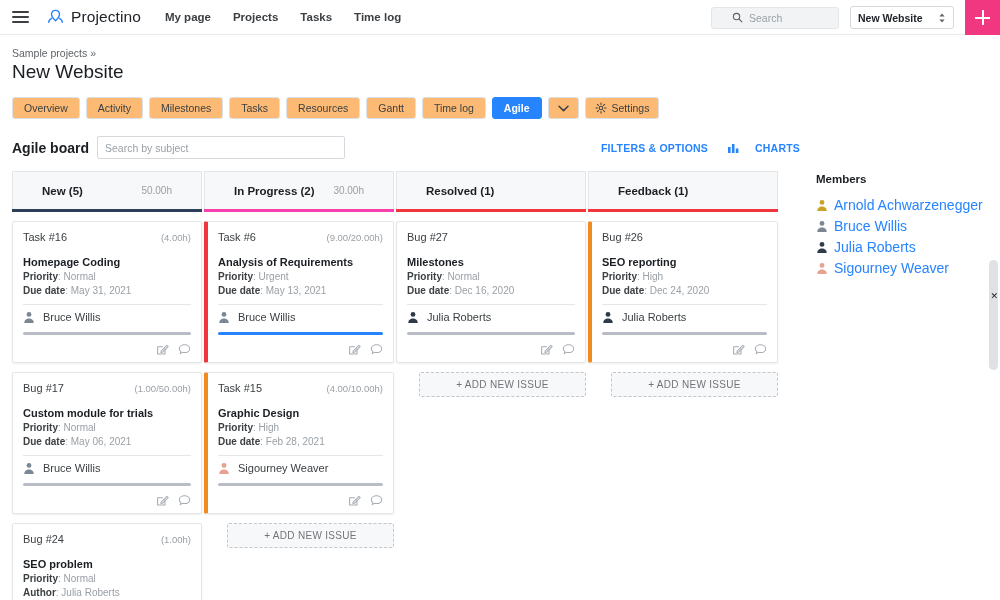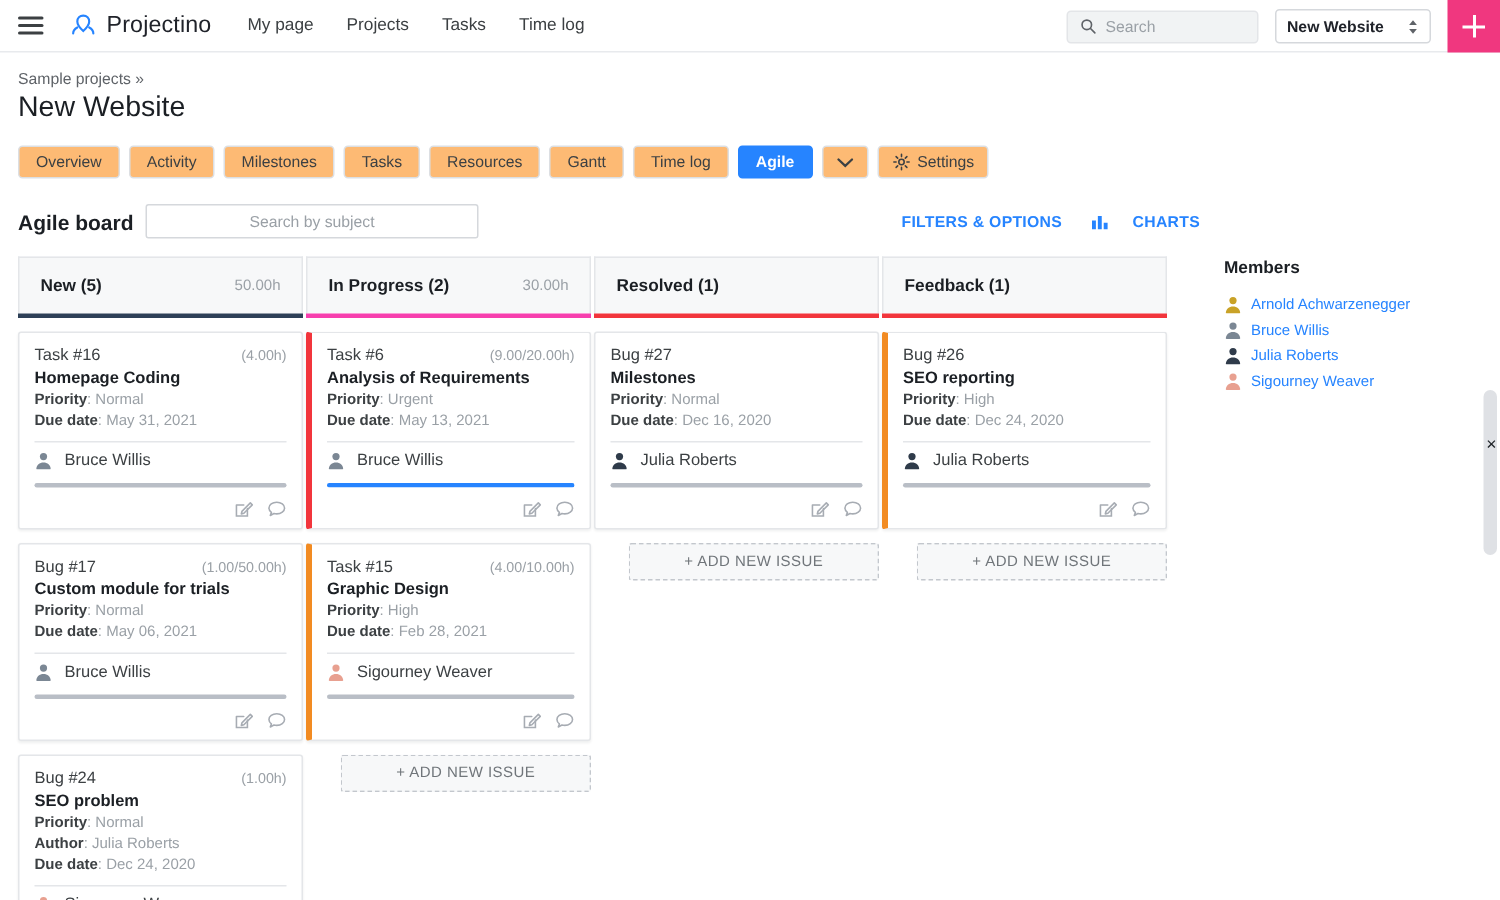--- a/index.html
+++ b/index.html
@@ -23,26 +23,26 @@
     width: 34px; margin-left: 8px;
     display: flex; flex-direction: column; gap: 3px;
     cursor: pointer; padding-left: 4px;
   }
   .hamburger span { display: block; width: 17px; height: 2px; background: #3c4043; border-radius: 1px; }
   .brand { display: flex; gap: 6px; margin-left: 4px; }
   .brand-mark { width: 19px; height: 19px; }
   .brand-name { font-size: 15.5px; color: #20232a; letter-spacing: .1px; }
   .topnav { display: flex; align-items: center; margin-left: 24px; gap: 22px; }
   .topnav a {
-    font-size: 11.5px; color: #3c4043; text-decoration: none; cursor: pointer;
+    font-size: 11.5px; color: #3c4043; text-decoration: none; cursor: pointer; font-weight: bold;
   }
   .top-right { position: absolute; right: 0; top: 0; height: 35px; display: flex; align-items: center; }
   .searchbox {
     width: 128px; height: 22px; background: #f1f3f4; border: 1px solid #e3e5e8;
-    border-radius: 3px; display: flex; align-items: center; padding: 0 8px; gap: 6px;
+    border-radius: 3px; display: flex; align-items: center; padding: 0 20px; gap: 6px;
   }
   .searchbox .ph { font-size: 10.5px; color: #9aa0a6; }
   .proj-select {
     margin-left: 11px; width: 104px; height: 23px; background: #ffffff;
     border: 1px solid #d5d8dc; border-radius: 3px;
     display: flex; align-items: center; justify-content: space-between;
     padding: 0 7px; cursor: pointer;
   }
   .proj-select span { font-size: 10.5px; color: #20232a; font-weight: bold; }
   .plus-btn {
@@ -69,53 +69,53 @@
     display: flex; align-items: center; cursor: pointer;
   }
   .tab.active { background: #2684ff; border-color: #2684ff; color: #fff; font-weight: bold; }
   .tab.icon-tab { padding: 0 9px; gap: 5px; }
   .tab.caret { padding: 0 9px; }
 
   
   .board-head { display: flex; align-items: center; margin-top: 17px; position: relative; }
   .board-title { font-size: 14px; color: #1b1f24; font-weight: bold; }
   .board-search {
-    margin-left: 8px; width: 222px; height: 23px; background: #fff;
-    border: 1px solid #d5d8dc; border-radius: 2px; display: flex; align-items: center; padding: 0 7px; justify-content: center;
+    margin-left: 8px; width: 248px; height: 23px; background: #fff;
+    border: 1px solid #d5d8dc; border-radius: 2px; display: flex; align-items: center; padding: 0 7px;
   }
   .board-search .ph { font-size: 10.5px; color: #9aa0a6; }
   .board-links { position: absolute; right: 188px; display: flex; align-items: center; gap: 20px; }
   .blink { font-size: 10.5px; color: #2684ff; font-weight: bold; letter-spacing: .2px; cursor: pointer; }
   .blink.with-icon { display: flex; align-items: center; gap: 15px; }
 
   
   .board-wrap { display: flex; margin-top: 12px; }
   .columns { display: flex; width: 772px; }
   .col { width: 190px; margin-right: 2px; }
   .col-head {
     height: 38px; background: #f7f8f9; border: 1px solid #e4e6e9; border-bottom: none;
-    display: flex; align-items: center; justify-content: space-between; padding: 0 14px;
+    display: flex; align-items: center; justify-content: space-between; padding: 0 29px;
   }
   .col-name { font-size: 11.5px; color: #1b1f24; font-weight: bold; }
   .col-hours { font-size: 10px; color: #9aa0a6; }
   .col-rule { height: 3px; }
   .col-body { padding-top: 9px; }
 
   
   .card {
     background: #ffffff; border: 1px solid #e4e6e9; border-radius: 2px;
     margin-bottom: 9px; padding: 9px 10px 6px 10px;
     box-shadow: 0 1px 2px rgba(20,25,35,.07);
     position: relative; cursor: pointer;
   }
   .card.accent { border-left-width: 4px; border-left-style: solid; }
   .card-top { display: flex; justify-content: space-between; align-items: baseline; }
   .card-id { font-size: 11px; color: #3c4043; }
   .card-hours { font-size: 9.5px; color: #9aa0a6; }
-  .card-subject { font-size: 11px; color: #1b1f24; font-weight: bold; margin-top: 3px; }
+  .card-subject { font-size: 11px; color: #1b1f24; font-weight: bold; margin-top: 13px; }
   .card-row { font-size: 10px; margin-top: 3px; color: #9aa0a6; }
   .card-row b { color: #3c4043; font-weight: bold; }
   .card-sep { height: 1px; background: #e4e6e9; margin: 8px 0 6px 0; }
   .assignee { display: flex; align-items: center; gap: 8px; }
   .assignee-name { font-size: 11px; color: #3c4043; }
   .avatar {
     width: 12px; height: 12px; border-radius: 2px; flex: none;
     display: block;
   }
   .progress { height: 3px; background: #b9bec6; border-radius: 2px; margin-top: 9px; position: relative; overflow: hidden; }
@@ -127,21 +127,21 @@
     border: 1px dashed #c3c7cd; background: #f7f8f9; border-radius: 2px;
     height: 25px; display: flex; align-items: center; justify-content: center;
     font-size: 10px; color: #70757a; letter-spacing: .3px; cursor: pointer; margin-left: 23px;
   }
 
   
   .members { width: 180px; margin-left: 36px; padding-top: 2px; }
   .members-title { font-size: 11.5px; color: #1b1f24; font-weight: bold; }
   .members-list { margin-top: 12px; }
   .member { display: flex; align-items: center; gap: 6px; margin-bottom: 5px; }
-  .member a { font-size: 10px; color: #2684ff; text-decoration: none; cursor: pointer; }
+  .member a { font-size: 14px; color: #2684ff; text-decoration: none; cursor: pointer; }
 
   
   .scroll-track {
     position: absolute; right: 2px; top: 260px; width: 9px; height: 110px;
     background: #dfe1e5; border-radius: 5px; cursor: pointer;
   }
   .scroll-x {
     position: absolute; right: 2px; top: 292px; font-size: 9px; color: #1b1f24;
     cursor: pointer; line-height: 1;
   }

